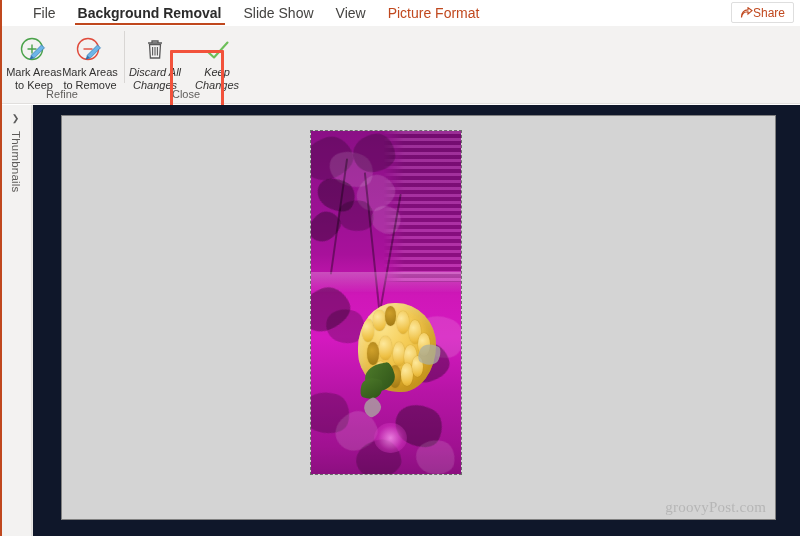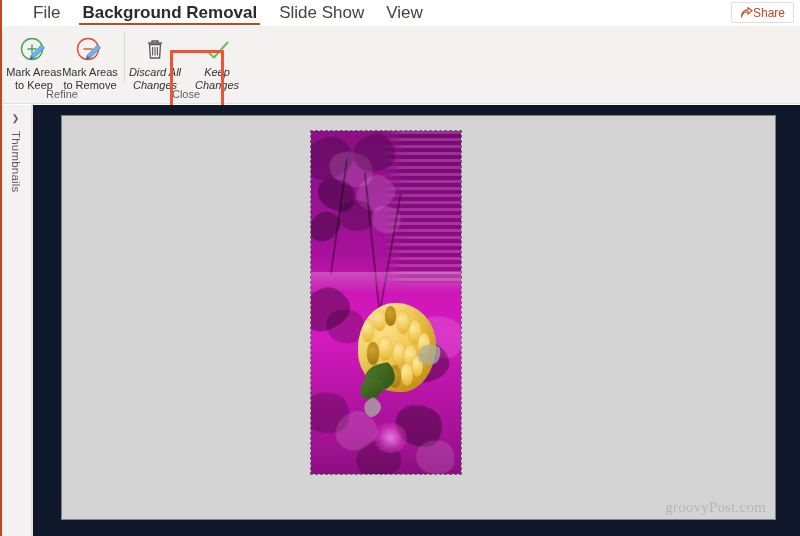--- a/index.html
+++ b/index.html
@@ -13,21 +13,21 @@
   .app { width: 800px; height: 536px; position: relative; background: #fff; }
 
   
   .tabstrip {
     height: 26px; background: #ffffff;
     display: flex; align-items: center;
     padding-left: 22px;
     position: relative;
   }
   .tab {
-    font-size: 17px; color: #444341;
+    font-size: 14px; color: #444341;
     padding: 0 11px; height: 26px;
     line-height: 26px; white-space: nowrap;
     position: relative; cursor: default;
   }
   .tab.active { font-weight: bold; color: #2b2b2b; }
   .tab.active::after {
     content: ""; position: absolute;
     left: 8px; right: 8px; bottom: 1px; height: 2.5px;
     background: #c0481e;
   }
@@ -208,20 +208,21 @@
 </head>
 <body>
 
 <div class="app">
 
   <div class="tabstrip">
     <div class="tab">File</div>
     <div class="tab active">Background Removal</div>
     <div class="tab">Slide Show</div>
     <div class="tab">View</div>
+    <div class="tab contextual">Picture Format</div>
 
     <div class="tab-right">
       <div class="chipbtn">
         <span>
           <svg width="13" height="12" viewBox="0 0 13 12" fill="none" stroke="#c0481e" stroke-width="1.1">
             <path d="M1.5 10.5 C2 6.5 4.5 4.8 8 4.8 L8 7 L12 3.6 L8 0.7 L8 2.9 C4 3 1.3 5.6 1.5 10.5 Z"></path>
           </svg>
         </span>
         <span>Share</span>
       </div>

